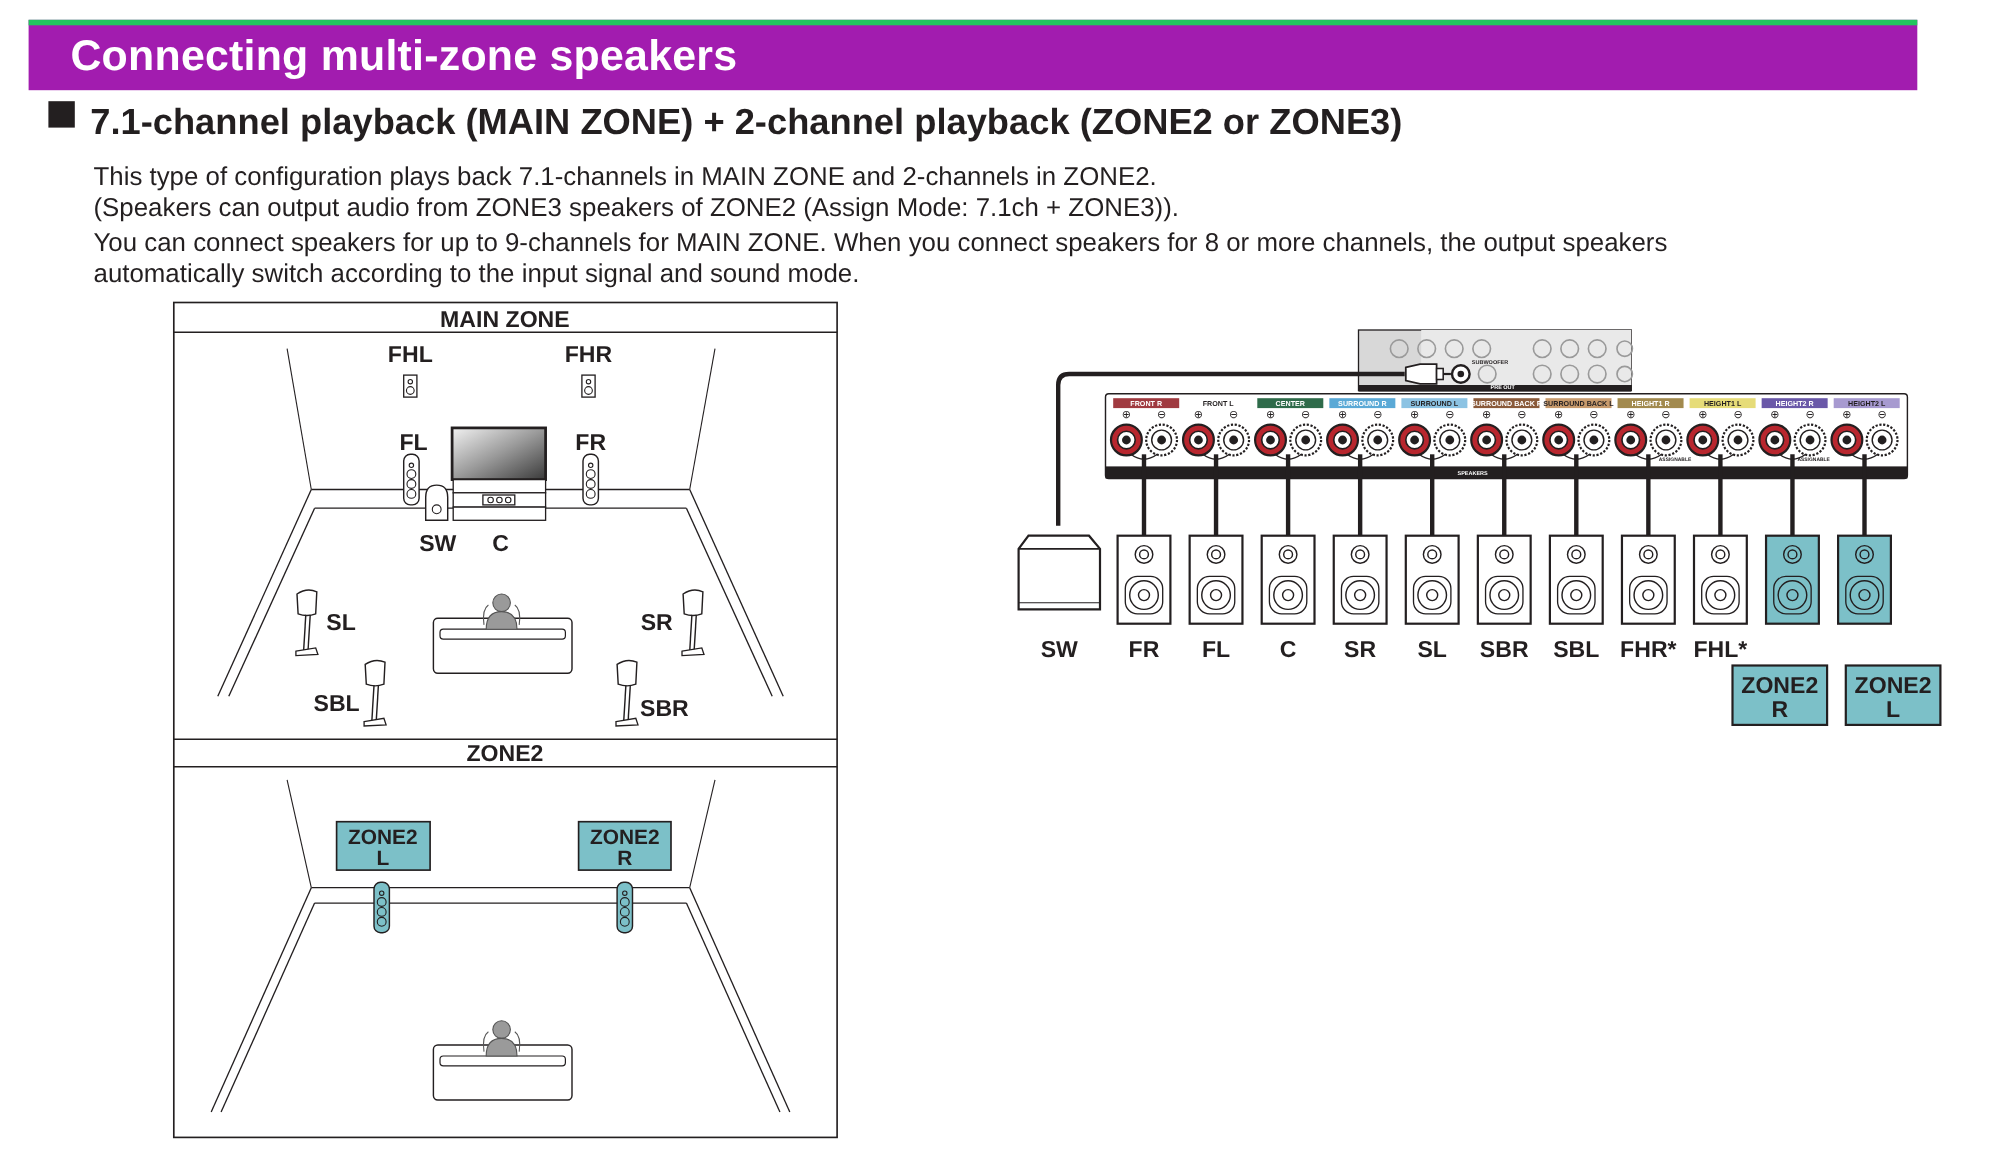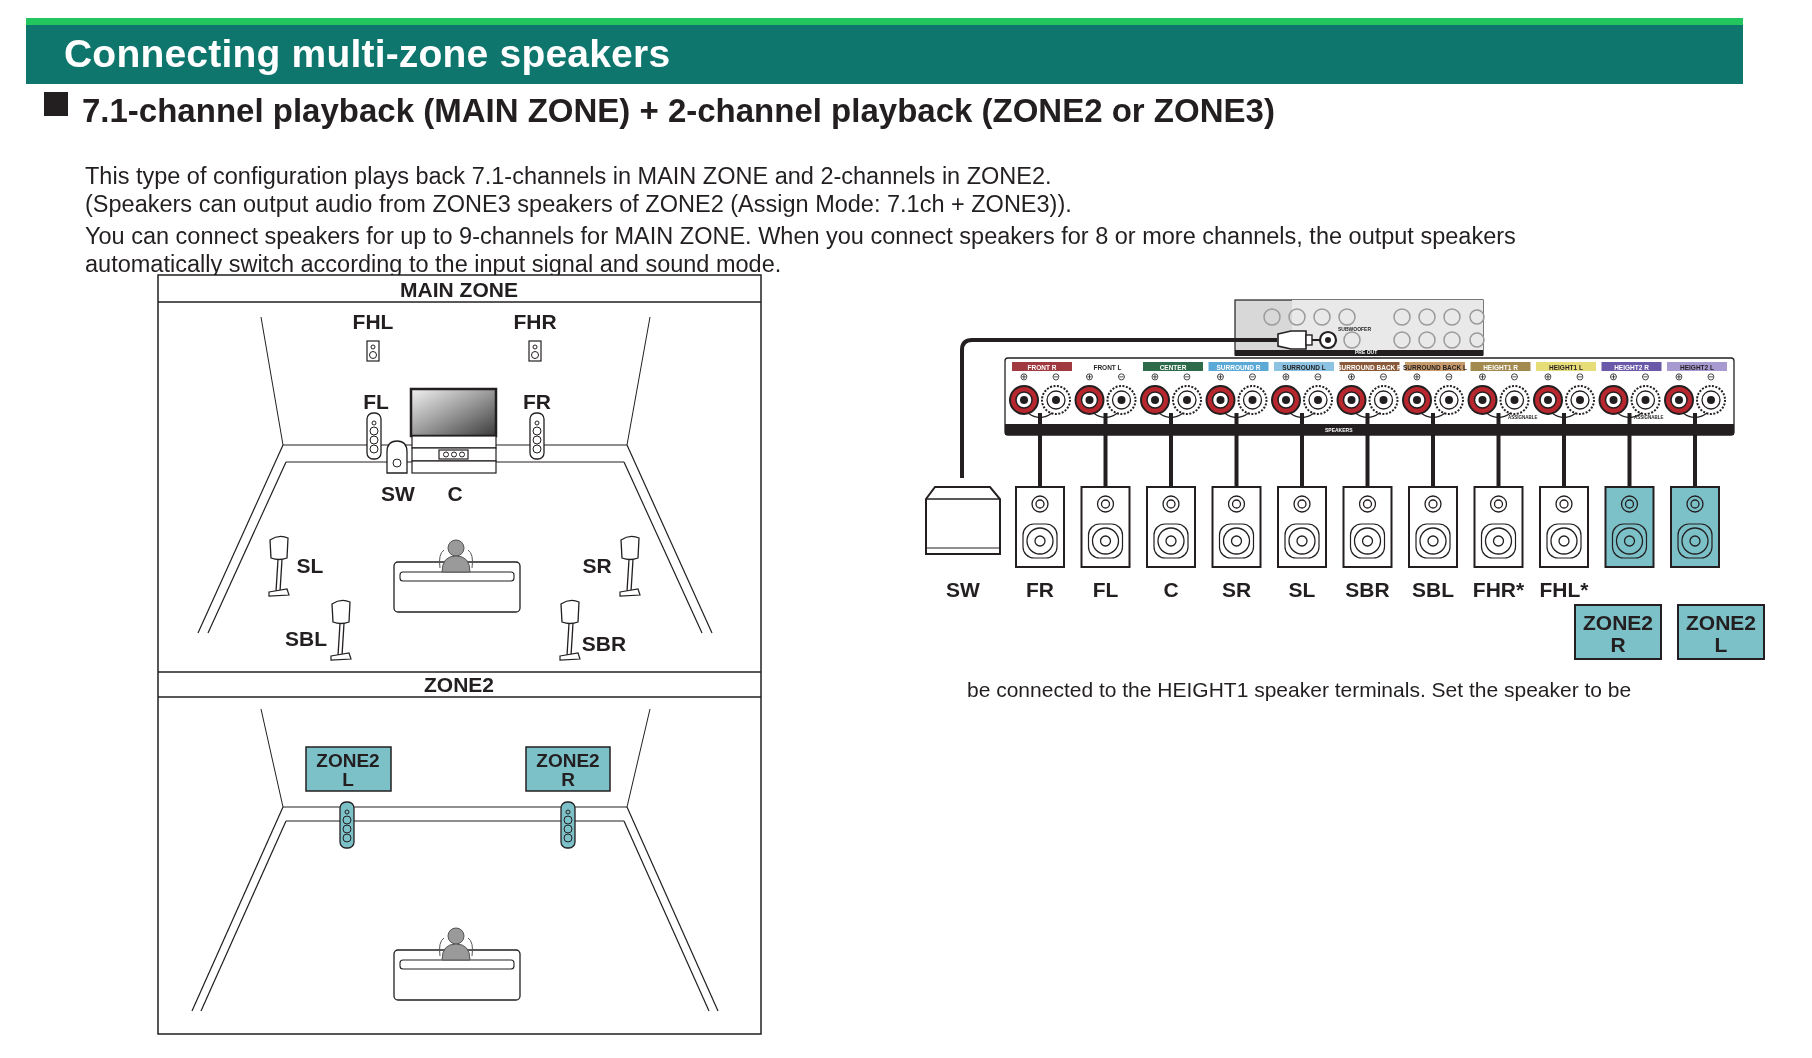--- a/index.html
+++ b/index.html
@@ -1,21 +1,21 @@
 <!DOCTYPE html>
 <html><head>
 <meta charset="utf-8">
 <style>
   html,body{margin:0;padding:0;background:#fff;}
   body{width:1812px;height:1058px;position:relative;overflow:hidden;font-family:"Liberation Sans",sans-serif;color:#231f20;}
-  .banner{position:absolute;left:26px;top:18px;width:1717px;height:59px;background:#0f766e;border-top:7px solid #22c55e;}
+  .banner{position:absolute;left:26px;top:18px;width:1717px;height:59px;background:#a21caf;border-top:5px solid #22c55e;}
   .banner-title{position:absolute;left:38px;top:7px;font-size:39px;font-weight:bold;color:#fff;letter-spacing:0.2px;white-space:nowrap;}
   .section-head{position:absolute;left:44px;top:92px;font-size:33px;font-weight:bold;white-space:nowrap;display:flex;align-items:flex-start;}
   .sq{display:inline-block;width:24px;height:24px;background:#231f20;margin-right:14px;}
-  .para{position:absolute;left:85px;font-size:23.5px;line-height:28px;white-space:nowrap;margin-top:16px;}
+  .para{position:absolute;left:85px;font-size:23.5px;line-height:28px;white-space:nowrap;}
   .p1{top:146px;} .p2{top:174px;} .p3{top:206px;text-align:right;} .p4{top:234px;}
   svg{position:absolute;left:0;top:0;}
   .lbl{font-family:"Liberation Sans",sans-serif;font-weight:bold;fill:#231f20;}
   .zonehdr{font-size:21px;}
   .spk{font-size:21px;}
   .note{position:absolute;left:945px;top:676px;font-size:21px;line-height:27px;}
   .note .row{white-space:nowrap;}
   .note .ind{padding-left:22px;}
   .star{font-weight:bold;margin-right:4px;}
 </style>
@@ -319,14 +319,13 @@
     </g>
     <g>
       <rect x="1678" y="605" width="86" height="54" fill="#7cc0c8" stroke="#231f20" stroke-width="2"></rect>
       <text class="lbl" x="1721" y="630" font-size="21" text-anchor="middle">ZONE2</text>
       <text class="lbl" x="1721" y="652" font-size="21" text-anchor="middle">L</text>
     </g>
   </g>
 </svg>
 
 <div class="note">
-  <div class="row ind">be connected to the HEIGHT1 speaker terminals. Set the speaker to be</div>
 </div>
 
 </body></html>

